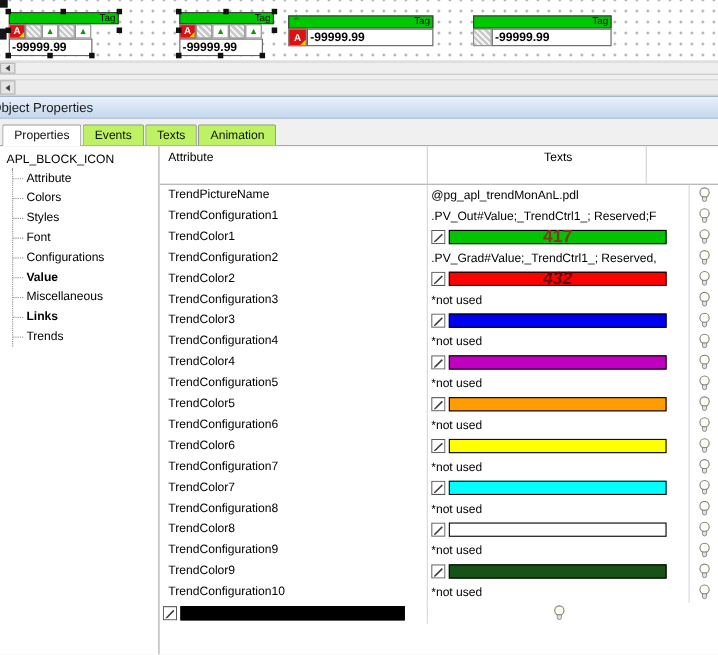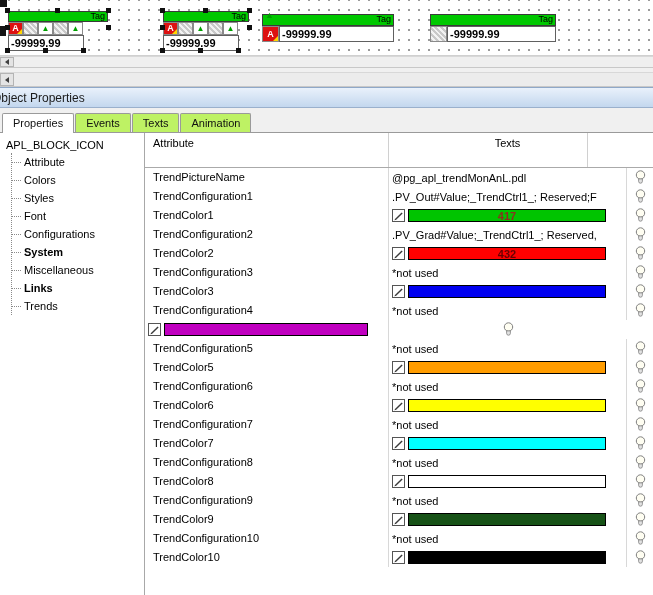--- a/index.html
+++ b/index.html
@@ -58,21 +58,21 @@
   .tablewrap { flex:1; overflow:hidden; }
   .thead { display:grid; grid-template-columns:244px 1fr 26px; height:35px; line-height:20px; border-bottom:1px solid #aaa;gap:39px; }
   .thead .h1 { padding-left:8px; border-right:1px solid #d0d0d0; }
   .thead .h2 { text-align:center; border-right:1px solid #d0d0d0; }
   .trow { display:grid; grid-template-columns:244px 1fr 26px; height:19px; }
   .cell { height:19px; }
   .cell.attr { padding-left:8px; line-height:19px; border-right:1px solid #d8d8d8; white-space:nowrap; overflow:hidden; }
   .cell.static { display:flex; align-items:center; padding:0 20px 0 3px; border-right:1px solid #d8d8d8; gap:3px; overflow:hidden; }
   .val { white-space:nowrap; overflow:hidden; }
   .pen { width:13px; height:13px; flex:0 0 13px; display:inline-flex; }
-  .colorbar { flex:1; height:13px; border:1px solid #000; text-align:center; font-size:11px; line-height:12px; font-weight:bold; }
+  .colorbar { flex:1; height:13px; border:1px solid #000; text-align:center; font-size:16px; line-height:12px; font-weight:bold; }
   .cell.bulbc { display:flex; align-items:center; justify-content:center; }
   .bulb { display:inline-flex; }
 </style>
 </head>
 <body>
 
 <div class="canvas">
   <span class="stray" style="left:0;top:0;width:7px;height:7px"></span>
   <span class="stray" style="left:0;top:26px;width:6px;height:10px"></span>
 
@@ -167,21 +167,21 @@
 
 <div class="content">
   <div class="tree">
     <div class="tree-root">APL_BLOCK_ICON</div>
     <div class="tree-items">
         <div class="titem">Attribute</div>
         <div class="titem">Colors</div>
         <div class="titem">Styles</div>
         <div class="titem">Font</div>
         <div class="titem">Configurations</div>
-        <div class="titem bold">System</div>
+        <div class="titem bold">Value</div>
         <div class="titem">Miscellaneous</div>
         <div class="titem bold">Links</div>
         <div class="titem">Trends</div>
       </div>
   </div>
   <div class="tablewrap">
     <div class="thead">
       <div class="h1">Attribute</div>
       <div class="h2">Texts</div>
       <div class="h3"></div>
@@ -253,21 +253,21 @@
         <div class="trow">
           <div class="cell attr">TrendColor2</div>
           <div class="cell static">
             <span class="pen">
               <svg width="13" height="13" viewBox="0 0 13 13">
                 <rect x="0.5" y="0.5" width="12" height="12" fill="#fff" stroke="#555"></rect>
                 <path d="M3.2 9.8 L9.6 3.4 L10.6 4.4 L4.2 10.8 Z" fill="#3a3a3a"></path>
                 <path d="M3.2 9.8 L4.2 10.8 L2.4 11.3 Z" fill="#111"></path>
               </svg>
             </span>
-            <div class="colorbar" style="background: rgb(255, 0, 0);"><span class="barlabel" style="color: rgb(106, 0, 0);">432</span></div>
+            <div class="colorbar" style="background: rgb(255, 0, 0); font-style: italic;"><span class="barlabel" style="color: rgb(106, 0, 0);">432</span></div>
           </div>
           <div class="cell bulbc">
             <span class="bulb">
               <svg width="11" height="15" viewBox="0 0 11 15">
                 <circle cx="5.5" cy="5" r="4.2" fill="#fffef2" stroke="#808080"></circle>
                 <path d="M3.6 8.9 h3.8 v2.4 a1.9 1.9 0 0 1 -3.8 0 Z" fill="#e2e2e2" stroke="#808080" stroke-width="0.8"></path>
               </svg>
             </span>
           </div>
         </div>
@@ -314,20 +314,21 @@
           <div class="cell bulbc">
             <span class="bulb">
               <svg width="11" height="15" viewBox="0 0 11 15">
                 <circle cx="5.5" cy="5" r="4.2" fill="#fffef2" stroke="#808080"></circle>
                 <path d="M3.6 8.9 h3.8 v2.4 a1.9 1.9 0 0 1 -3.8 0 Z" fill="#e2e2e2" stroke="#808080" stroke-width="0.8"></path>
               </svg>
             </span>
           </div>
         </div>
         <div class="trow">
+          <div class="cell attr">TrendColor4</div>
           <div class="cell static">
             <span class="pen">
               <svg width="13" height="13" viewBox="0 0 13 13">
                 <rect x="0.5" y="0.5" width="12" height="12" fill="#fff" stroke="#555"></rect>
                 <path d="M3.2 9.8 L9.6 3.4 L10.6 4.4 L4.2 10.8 Z" fill="#3a3a3a"></path>
                 <path d="M3.2 9.8 L4.2 10.8 L2.4 11.3 Z" fill="#111"></path>
               </svg>
             </span>
             <div class="colorbar" style="background: rgb(192, 0, 192);"></div>
           </div>
@@ -523,21 +524,20 @@
           <div class="cell bulbc">
             <span class="bulb">
               <svg width="11" height="15" viewBox="0 0 11 15">
                 <circle cx="5.5" cy="5" r="4.2" fill="#fffef2" stroke="#808080"></circle>
                 <path d="M3.6 8.9 h3.8 v2.4 a1.9 1.9 0 0 1 -3.8 0 Z" fill="#e2e2e2" stroke="#808080" stroke-width="0.8"></path>
               </svg>
             </span>
           </div>
         </div>
         <div class="trow">
-          <div class="cell attr">TrendColor10</div>
           <div class="cell static">
             <span class="pen">
               <svg width="13" height="13" viewBox="0 0 13 13">
                 <rect x="0.5" y="0.5" width="12" height="12" fill="#fff" stroke="#555"></rect>
                 <path d="M3.2 9.8 L9.6 3.4 L10.6 4.4 L4.2 10.8 Z" fill="#3a3a3a"></path>
                 <path d="M3.2 9.8 L4.2 10.8 L2.4 11.3 Z" fill="#111"></path>
               </svg>
             </span>
             <div class="colorbar" style="background: rgb(0, 0, 0);"></div>
           </div>

